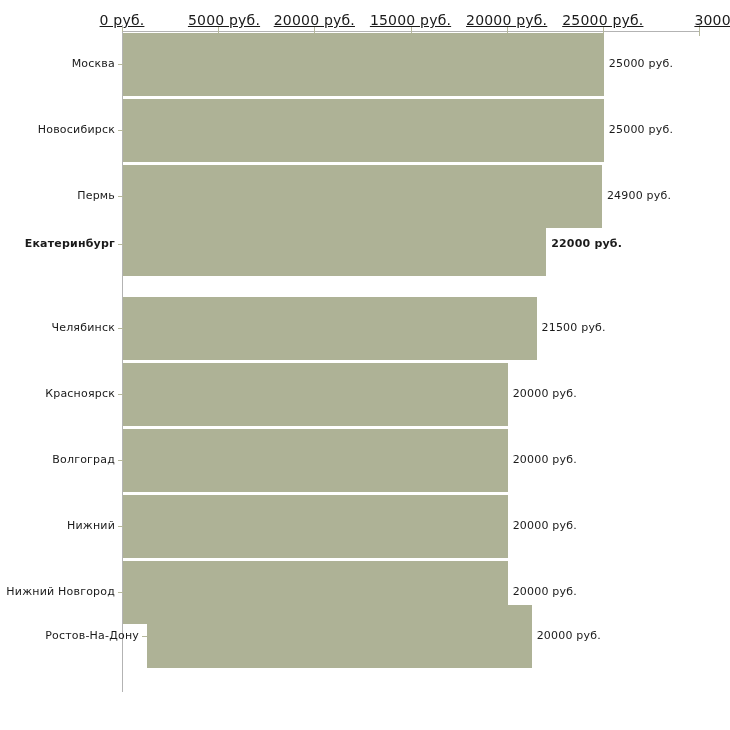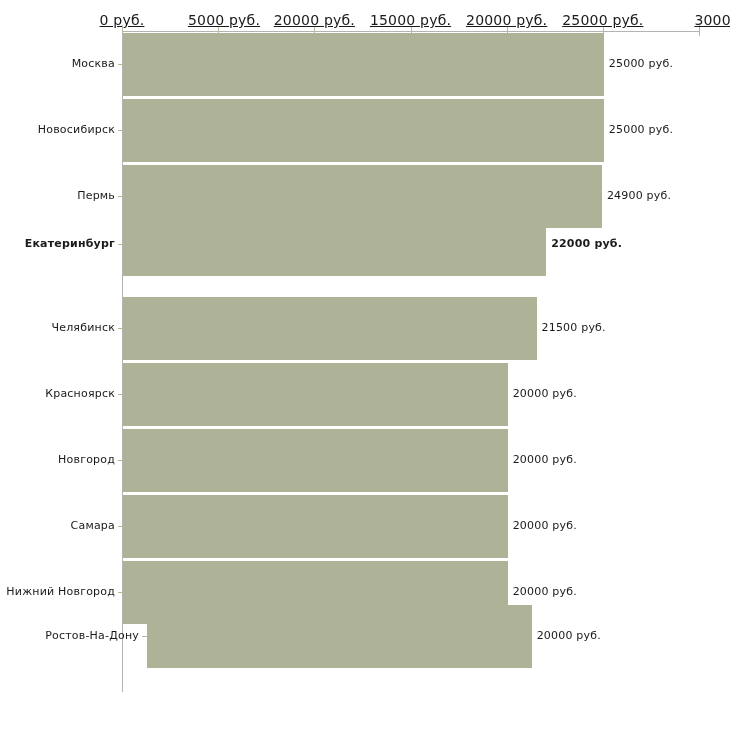--- a/index.html
+++ b/index.html
@@ -184,27 +184,27 @@
           <div class="bar-value" style="left: 541.517px;">21500 руб.</div>
         </div>
         <div class="row" style="top: 330px;">
           <div class="cat-tick"></div>
           <div class="cat-label">Красноярск</div>
           <div class="bar" style="width: 384.667px; background: rgb(174, 178, 150);"></div>
           <div class="bar-value" style="left: 512.667px;">20000 руб.</div>
         </div>
         <div class="row" style="top: 396px;">
           <div class="cat-tick"></div>
-          <div class="cat-label">Новгород</div>
+          <div class="cat-label">Волгоград</div>
           <div class="bar" style="width: 384.667px; background: rgb(174, 178, 150);"></div>
           <div class="bar-value" style="left: 512.667px;">20000 руб.</div>
         </div>
         <div class="row" style="top: 462px;">
           <div class="cat-tick"></div>
-          <div class="cat-label">Самара</div>
+          <div class="cat-label">Нижний</div>
           <div class="bar" style="width: 384.667px; background: rgb(174, 178, 150);"></div>
           <div class="bar-value" style="left: 512.667px;">20000 руб.</div>
         </div>
         <div class="row" style="top: 528px;">
           <div class="cat-tick"></div>
           <div class="cat-label">Нижний Новгород</div>
           <div class="bar" style="width: 384.667px; background: rgb(174, 178, 150);"></div>
           <div class="bar-value" style="left: 512.667px;">20000 руб.</div>
         </div>
         <div class="row" style="top: 572px; margin-left: 24px;">

